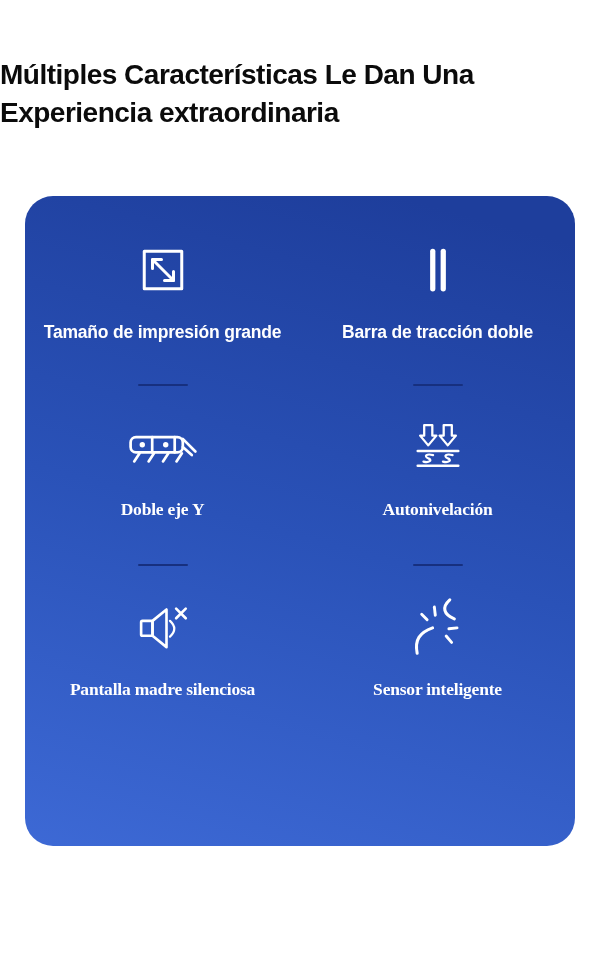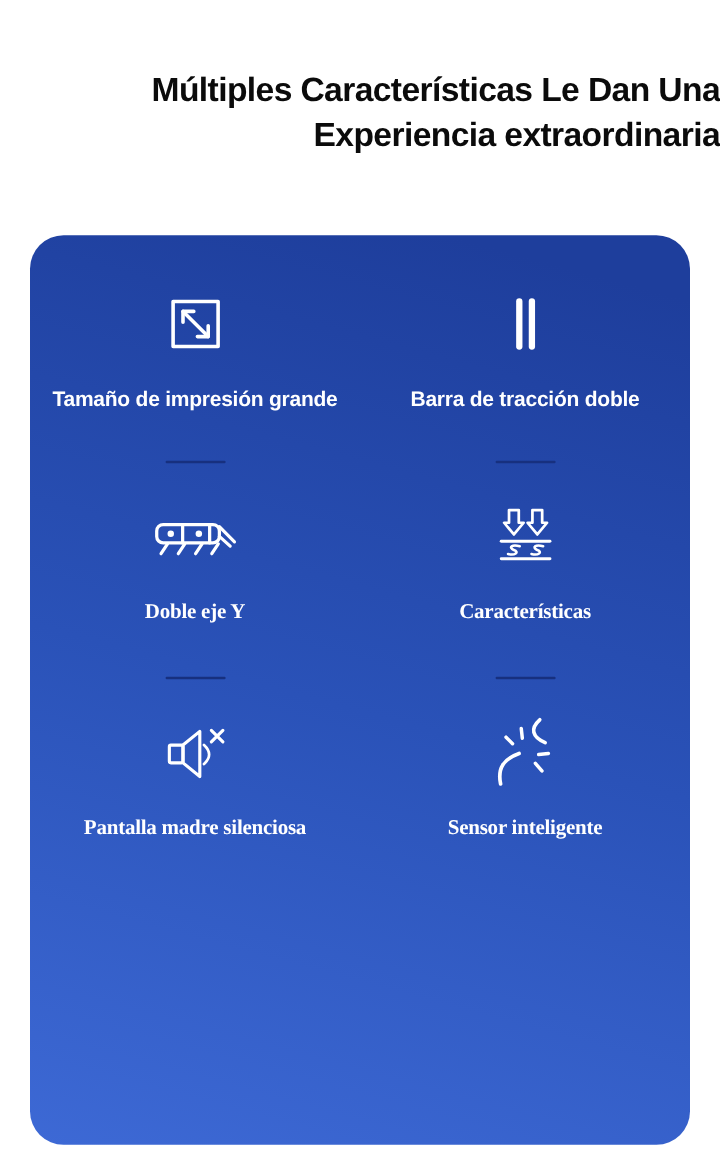--- a/index.html
+++ b/index.html
@@ -4,30 +4,30 @@
 <style>
   html,body{margin:0;padding:0;}
   body{
     width:600px;height:971px;background:#ffffff;
     font-family:"Liberation Sans",sans-serif;
     -webkit-font-smoothing:antialiased;
     overflow:hidden;
   }
   .page-title{
     padding-top:56px;
-    text-align:right;
+    text-align:left;
     font-size:28px;
     line-height:38px;
     font-weight:700;
     color:#0b0b0b;
     letter-spacing:-0.5px;
   }
   .feature-card{
     position:relative;
-    width:550px;height:758px;
+    width:550px;height:650px;
     margin:64px auto 0 auto;
     border-radius:28px;
     background:linear-gradient(195deg,#1e3e9c 6%,#2a52b8 52%,#3d69d5 100%);
     display:grid;
     grid-template-columns:1fr 1fr;
     grid-template-rows:189px 180px 180px 209px;
   }
   .cell{
     position:relative;
     display:flex;flex-direction:column;
@@ -111,21 +111,21 @@
     <div class="icon-box">
       <svg width="52" height="52" viewBox="0 0 64 64">
         <path class="st" d="M15 5 H25 V18 H30 L20 30 L10 18 H15 Z" stroke-width="2.8"></path>
         <path class="st" d="M39 5 H49 V18 H54 L44 30 L34 18 H39 Z" stroke-width="2.8"></path>
         <line class="st" x1="7" y1="37" x2="57" y2="37" stroke-width="3"></line>
         <path class="st" d="M26 42 c-8 -2 -12 1 -6 4 c6 2 1 6 -6 4" stroke-width="2.6"></path>
         <path class="st" d="M50 42 c-8 -2 -12 1 -6 4 c6 2 1 6 -6 4" stroke-width="2.6"></path>
         <line class="st" x1="7" y1="55" x2="57" y2="55" stroke-width="3"></line>
       </svg>
     </div>
-    <div class="feature-label">Características</div>
+    <div class="feature-label">Autonivelación</div>
   </div>
 
   <div class="cell lower">
     <div class="divider"></div>
     <div class="icon-box">
       <svg width="56" height="58" viewBox="0 0 64 64">
         <rect class="st" x="7" y="25" width="13" height="17" rx="1.5" stroke-width="3"></rect>
         <path class="st" d="M20 25 L36 12 V55 L20 42 Z" stroke-width="3"></path>
         <path class="st" d="M40 25 C46.5 31 46.5 37 40 43" stroke-width="2.6"></path>
         <path class="st" d="M47 11 L58 22 M58 11 L47 22" stroke-width="3"></path>

